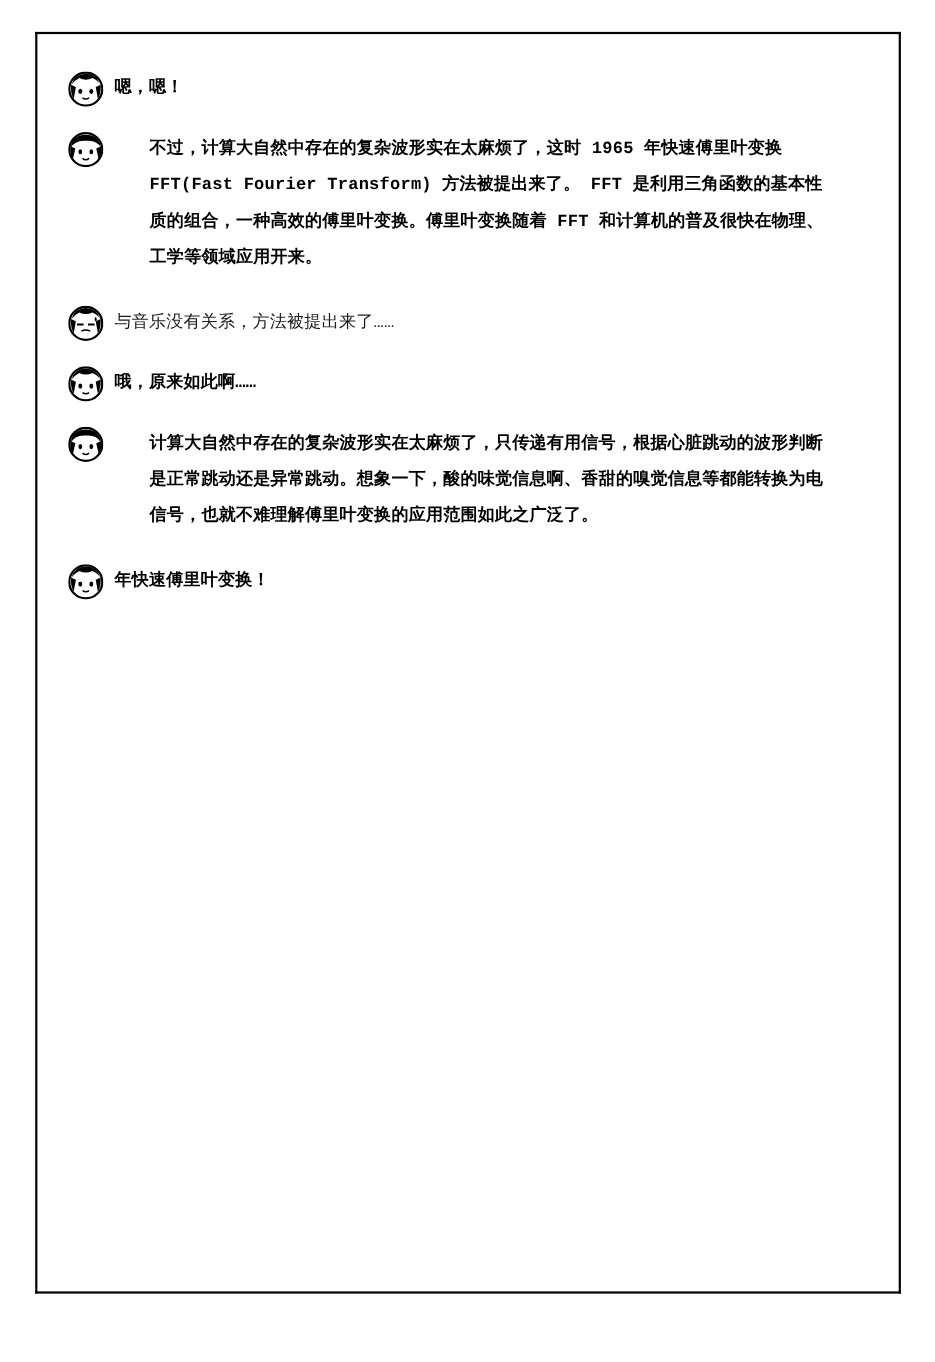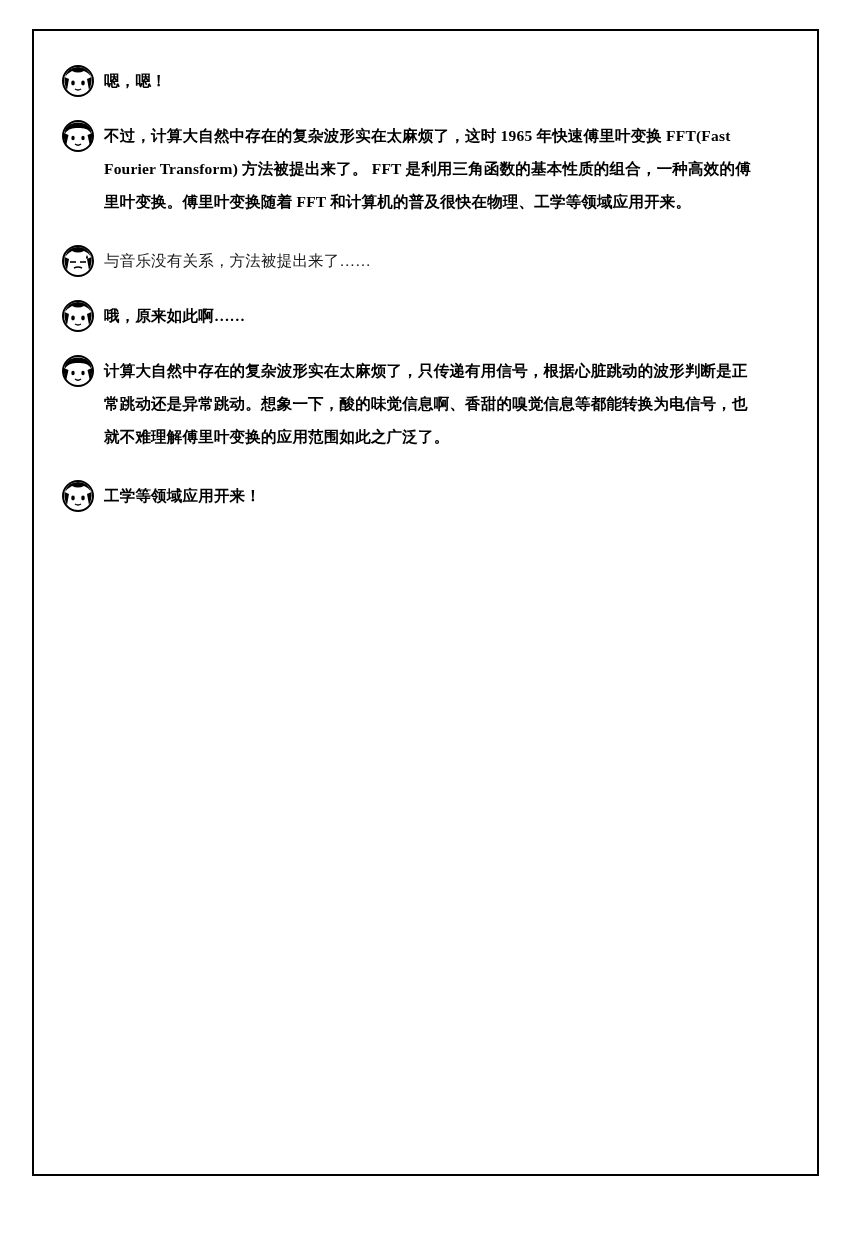--- a/index.html
+++ b/index.html
@@ -70,31 +70,31 @@
     margin-right: 10px;
     margin-top: 1px;
   }
   .avatar svg { display: block; }
 
   .speech {
     flex: 1 1 auto;
     font-size: 15.5px;
     line-height: 33px;
     letter-spacing: 0.2px;
-    font-family: Liberation Serif, serif;
+    font-family: Liberation Mono, monospace;
   }
   .speech.bold {
     font-weight: bold;
   }
   .speech.light {
     font-weight: normal;
     color: #1a1a1a;
   }
 
-  .row-gap-lg { margin-bottom: 26px; }
+  .row-gap-lg { margin-bottom: 26px; gap: 32px; }
 
   
   .footer {
     position: absolute;
     left: 22px;
     bottom: 22px;
     display: flex;
     align-items: baseline;
   }
   .folio {
@@ -206,19 +206,19 @@
         <svg width="32" height="32" viewBox="0 0 32 32">
           <circle cx="16" cy="16" r="15" fill="#fff" stroke="#000" stroke-width="2"></circle>
           <path d="M3 12 Q6 2 16 2 Q26 2 29 12 Q27 8 22 6 Q16 9 10 6 Q6 8 3 12 Z" fill="#000"></path>
           <path d="M2.5 12 Q2 20 5 25 L7 14 Z" fill="#000"></path>
           <path d="M29.5 12 Q30 20 27 25 L25 14 Z" fill="#000"></path>
           <ellipse cx="11" cy="18" rx="1.8" ry="2.4" fill="#000"></ellipse>
           <ellipse cx="21" cy="18" rx="1.8" ry="2.4" fill="#000"></ellipse>
           <path d="M13 24 Q16 26 19 24" stroke="#000" stroke-width="1.4" fill="none"></path>
         </svg>
       </div>
-      <div class="speech bold">工学等领域应用开来！</div>
+      <div class="speech bold">年快速傅里叶变换！</div>
     </div>
 
   </div>
 
 
 </div>
 
 </body></html>

